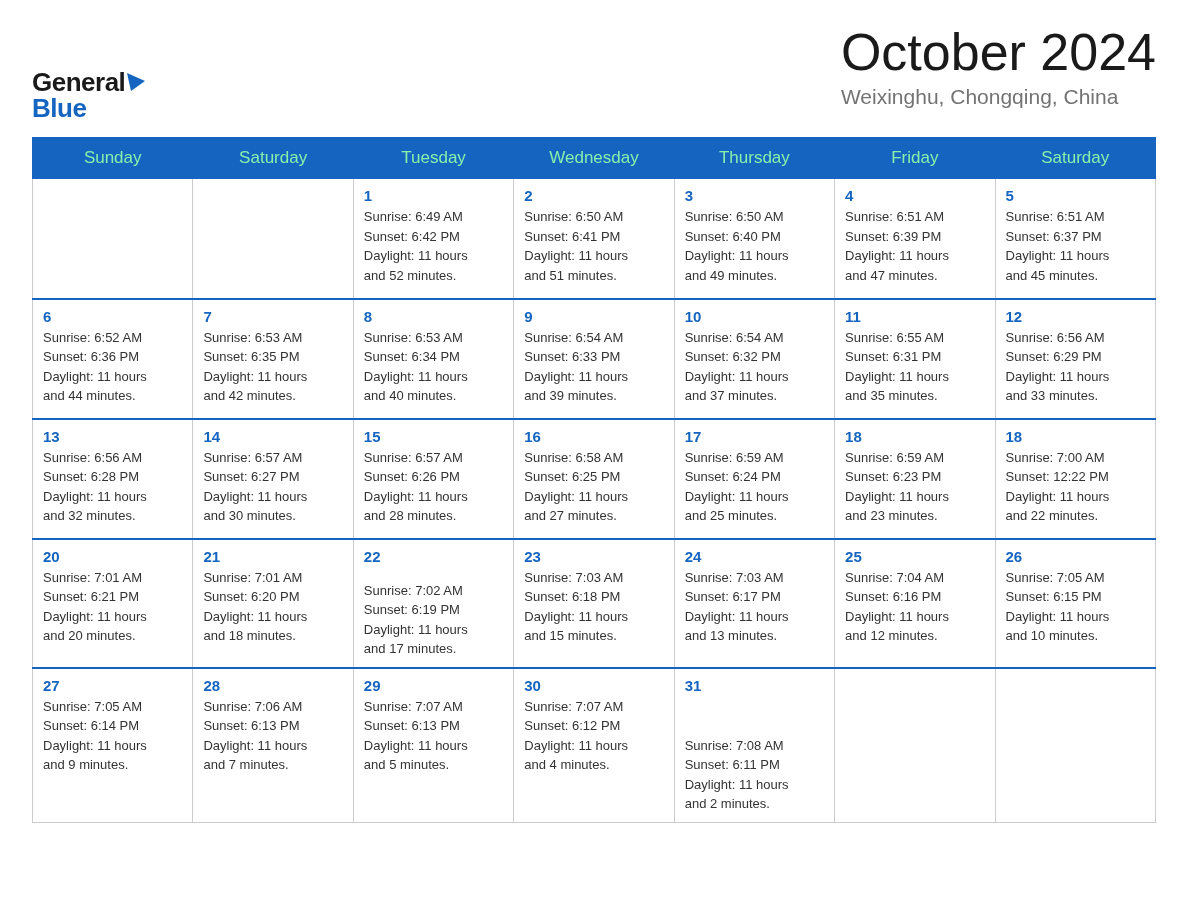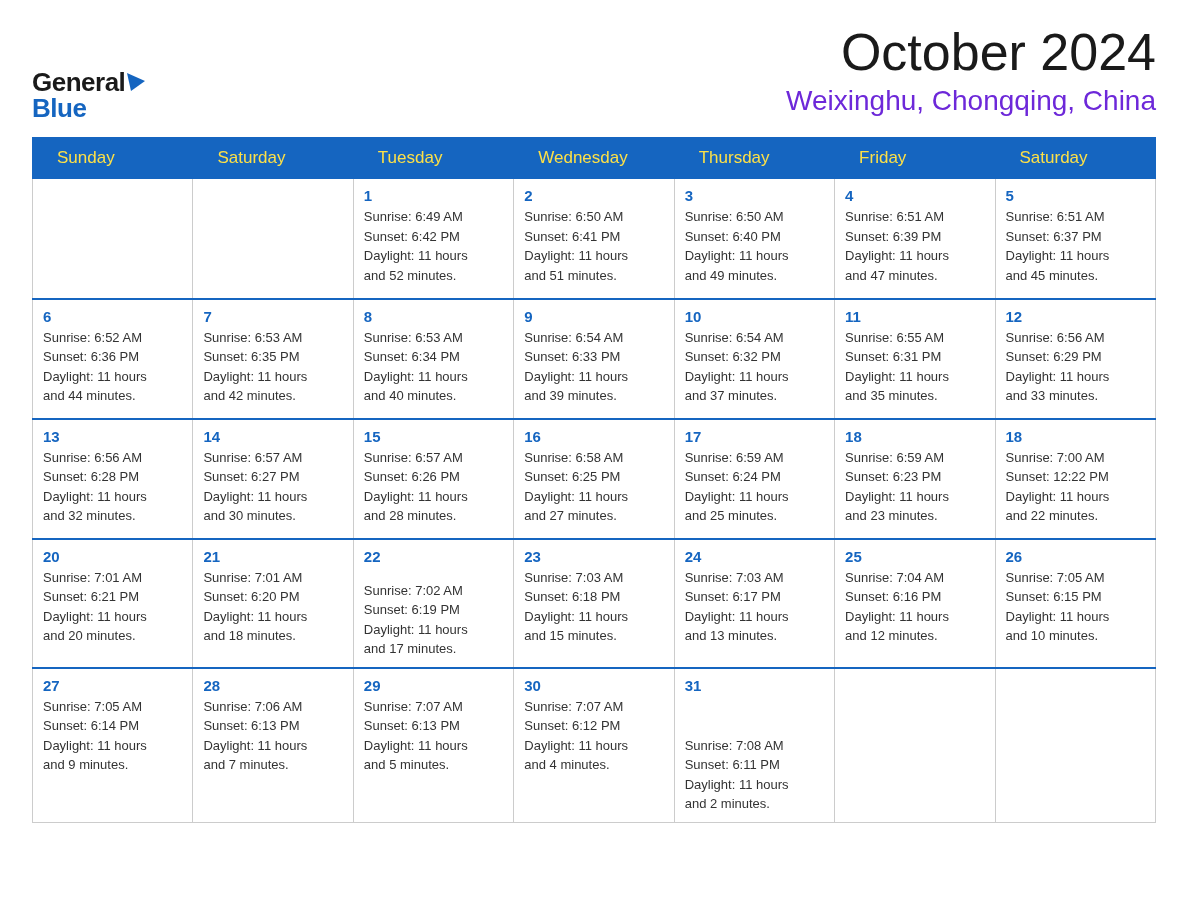--- a/index.html
+++ b/index.html
@@ -34,46 +34,45 @@
       font-weight: bold;
       color: #1565c0;
       letter-spacing: -0.5px;
       line-height: 1;
     }
     .logo-row1 {
       display: flex;
       align-items: center;
     }
     .title-area {
-      text-align: right;
       margin-left: 20px;
     }
     .title-month {
       font-size: 52px;
       font-weight: normal;
       color: #1a1a1a;
       line-height: 1.1;
     }
     .title-location {
-      font-size: 28px;
-      color: #6d28d9;
+      font-size: 21px;
+      color: #737373;
       margin-top: 4px;
     }
     .calendar-table {
       width: 100%;
       border-collapse: collapse;
       table-layout: fixed;
     }
     .calendar-table th {
       background-color: #1565c0;
-      color: #fde047;
+      color: #86efac;
       font-size: 17px;
       font-weight: normal;
       padding: 10px 24px;
-      text-align: left;
+      text-align: center;
       border: 1px solid #1565c0;
     }
     .calendar-table td {
       vertical-align: top;
       border: 1px solid #ccc;
       padding: 8px 10px;
       height: 120px;
       font-size: 13px;
       color: #333;
     }

